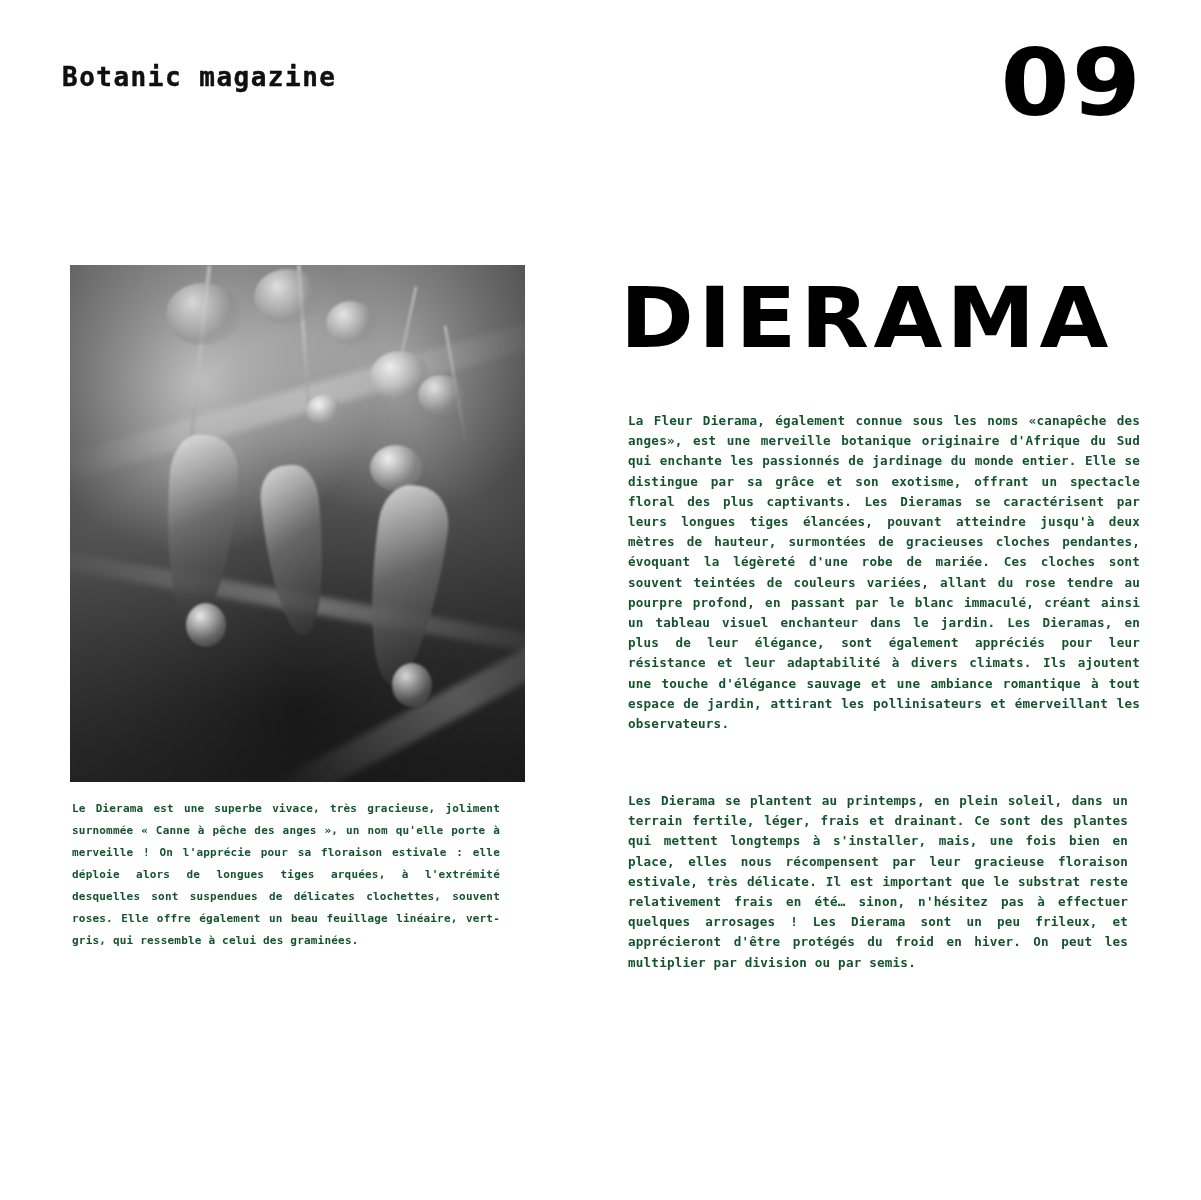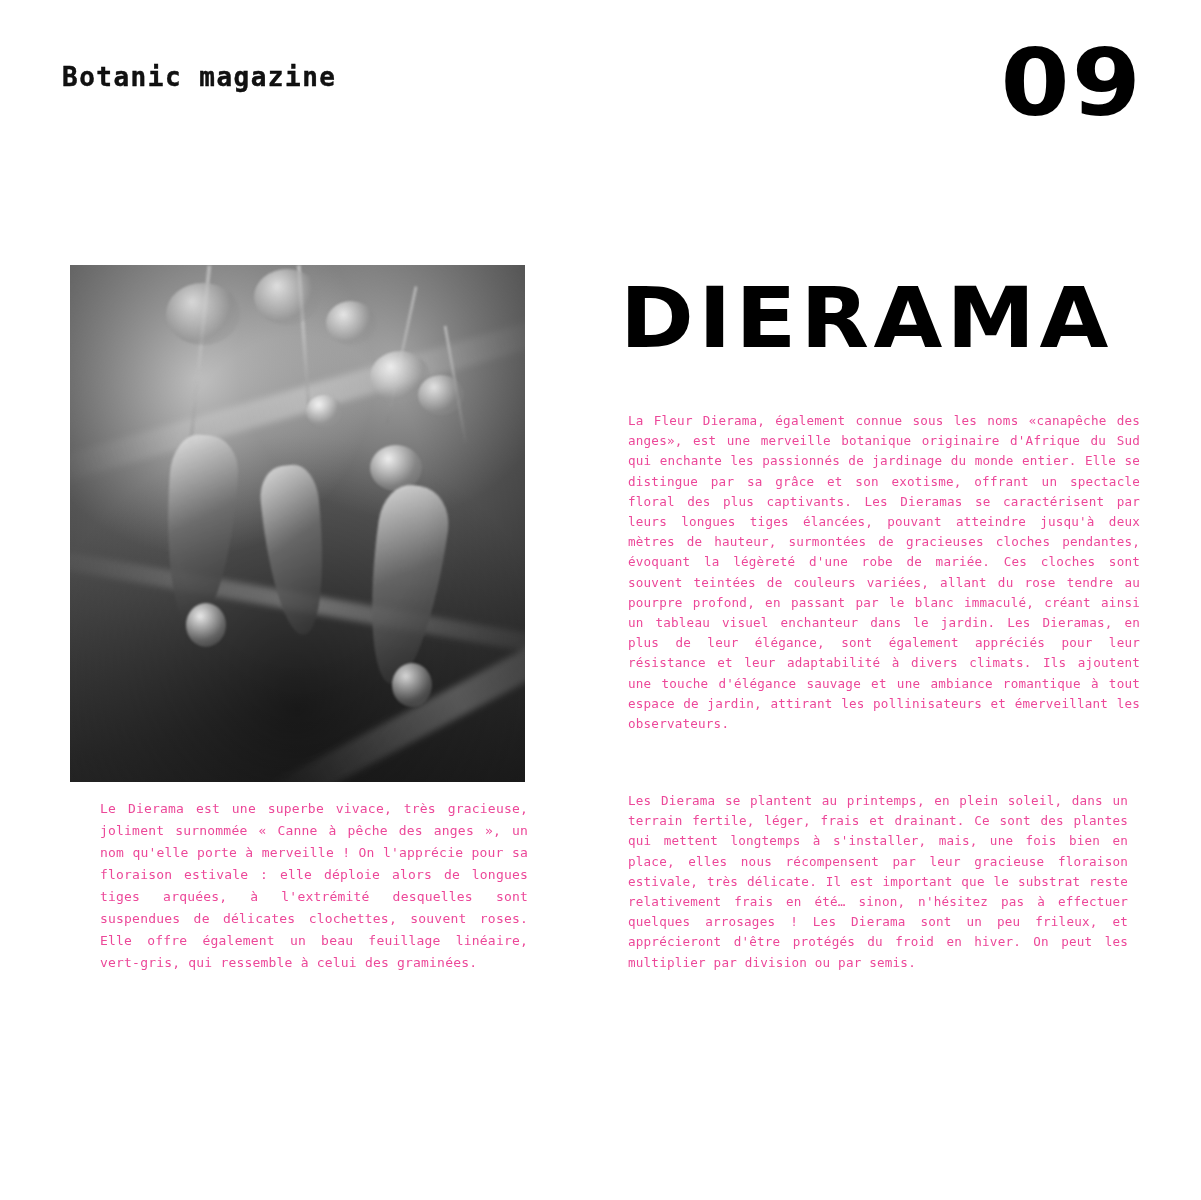--- a/index.html
+++ b/index.html
@@ -105,47 +105,46 @@
     line-height: 86px;
     letter-spacing: 4px;
     color: #000;
     transform: scaleX(1.06);
     transform-origin: left top;
   }
 
   
   .col-text {
     font-family: "DejaVu Sans Mono", monospace;
-    font-weight: normal;
+    font-weight: bold;
     font-size: 12.6px;
     line-height: 20.2px;
-    color: #ec4899;
+    color: #14532d;
     text-align: justify;
     letter-spacing: 0.2px;
   }
   .right-col-1 {
     position: absolute;
     left: 628px;
     top: 411px;
     width: 512px;
   }
   .right-col-2 {
     position: absolute;
     left: 628px;
     top: 791px;
     width: 500px;
   }
   .left-col-1 {
     position: absolute;
     left: 72px;
     top: 798px;
     width: 428px;
-    font-size: 13px;
+    font-size: 11px;
     line-height: 22px;
-    margin-left: 28px;
   }
   .left-col-1.col-text { text-align: justify; }
 </style>
 </head>
 <body>
 
 <div class="page">
 
   <div class="masthead">Botanic magazine</div>
 

